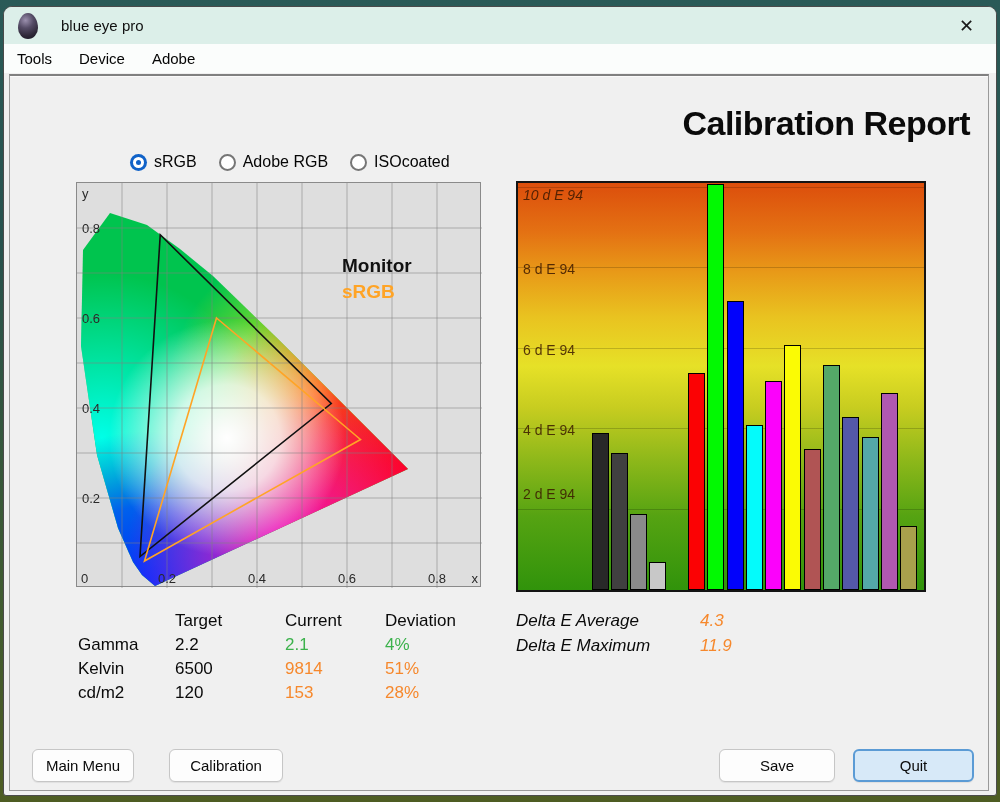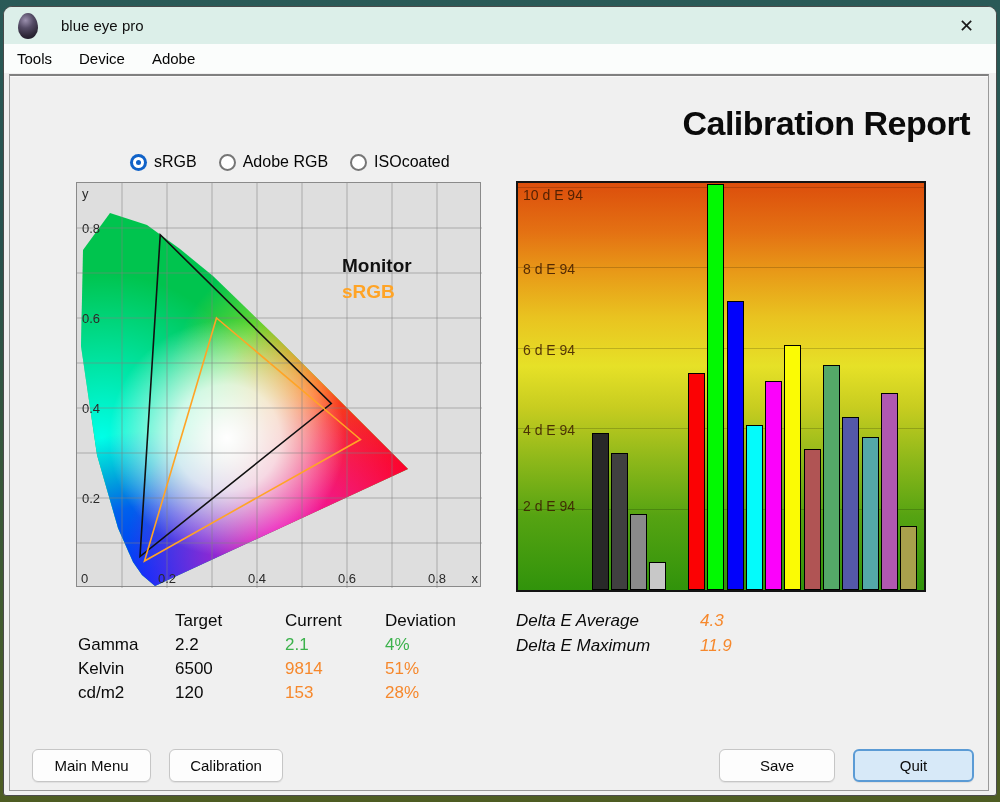--- a/index.html
+++ b/index.html
@@ -55,21 +55,21 @@
   .metrics .warn { color:#f6882c; }
 
   .delta { position:absolute; left:506px; top:535px; display:grid;
     grid-template-columns:184px 90px; grid-auto-rows:25px; font-size:17px; color:#0a0a0a;font-style:italic; }
   .delta .warn { color:#f6882c; }
 
   
   .btn { position:absolute; top:673px; height:33px; background:#fdfdfd; border:1px solid #c6c6c6;
     border-radius:6px; font-size:15px; color:#0a0a0a; font-family:"Liberation Sans",sans-serif;
     display:flex; align-items:center; justify-content:center; box-shadow:0 1px 1px rgba(0,0,0,0.07); cursor:default; }
-  .btn-main-menu { left:22px; width:119px; }
+  .btn-main-menu { left:22px; width:102px; }
   .btn-calibration { left:159px; width:114px; }
   .btn-save { left:709px; width:116px; }
   .btn-quit { left:843px; width:121px; background:#d7e9f8; border:2px solid #5b9bd5; }
 </style>
 </head>
 <body>
 
 <div class="window">
 
   <div class="titlebar">
@@ -187,29 +187,29 @@
           </g>
       </svg>
       <div class="cie-legend" id="cie-legend">
           <div style="color: rgb(17, 17, 17);">Monitor</div>
           <div style="color: rgb(255, 164, 38);">sRGB</div>
         </div>
     </div>
 
     <div class="bar-chart" id="bar-chart">
         <div class="bc-grid" style="bottom: 80.396px;"></div>
-        <div class="bc-label" style="bottom: 76px;">2 d E 94</div>
+        <div class="bc-label" style="bottom: 88px;">2 d E 94</div>
         <div class="bc-grid" style="bottom: 160.792px;"></div>
         <div class="bc-label" style="bottom: 151.792px;">4 d E 94</div>
         <div class="bc-grid" style="bottom: 241.188px;"></div>
         <div class="bc-label" style="bottom: 232.188px;">6 d E 94</div>
         <div class="bc-grid" style="bottom: 321.584px;"></div>
         <div class="bc-label" style="bottom: 312.584px;">8 d E 94</div>
         <div class="bc-grid" style="bottom: 401.98px;"></div>
-        <div class="bc-label" style="bottom: 387px;">10 d E 94</div>
+        <div class="bc-label" style="bottom: 387px; font-style: italic;">10 d E 94</div>
         <div class="bar" style="left: 74px; width: 17px; bottom: 0px; height: 157px; background: rgb(40, 40, 40);"></div>
         <div class="bar" style="left: 93px; width: 17px; bottom: 0px; height: 137px; background: rgb(64, 64, 64);"></div>
         <div class="bar" style="left: 112px; width: 17px; bottom: 0px; height: 76px; background: rgb(138, 138, 138);"></div>
         <div class="bar" style="left: 131px; width: 17px; bottom: 0px; height: 28px; background: rgb(200, 200, 200);"></div>
         <div class="bar" style="left: 170px; width: 17px; bottom: 0px; height: 217px; background: rgb(251, 2, 4);"></div>
         <div class="bar" style="left: 189px; width: 17px; bottom: 0px; height: 406px; background: rgb(2, 249, 2);"></div>
         <div class="bar" style="left: 209px; width: 17px; bottom: 0px; height: 289px; background: rgb(2, 2, 251);"></div>
         <div class="bar" style="left: 228px; width: 17px; bottom: 0px; height: 165px; background: rgb(4, 251, 251);"></div>
         <div class="bar" style="left: 247px; width: 17px; bottom: 0px; height: 209px; background: rgb(251, 2, 251);"></div>
         <div class="bar" style="left: 266px; width: 17px; bottom: 0px; height: 245px; background: rgb(251, 251, 4);"></div>

